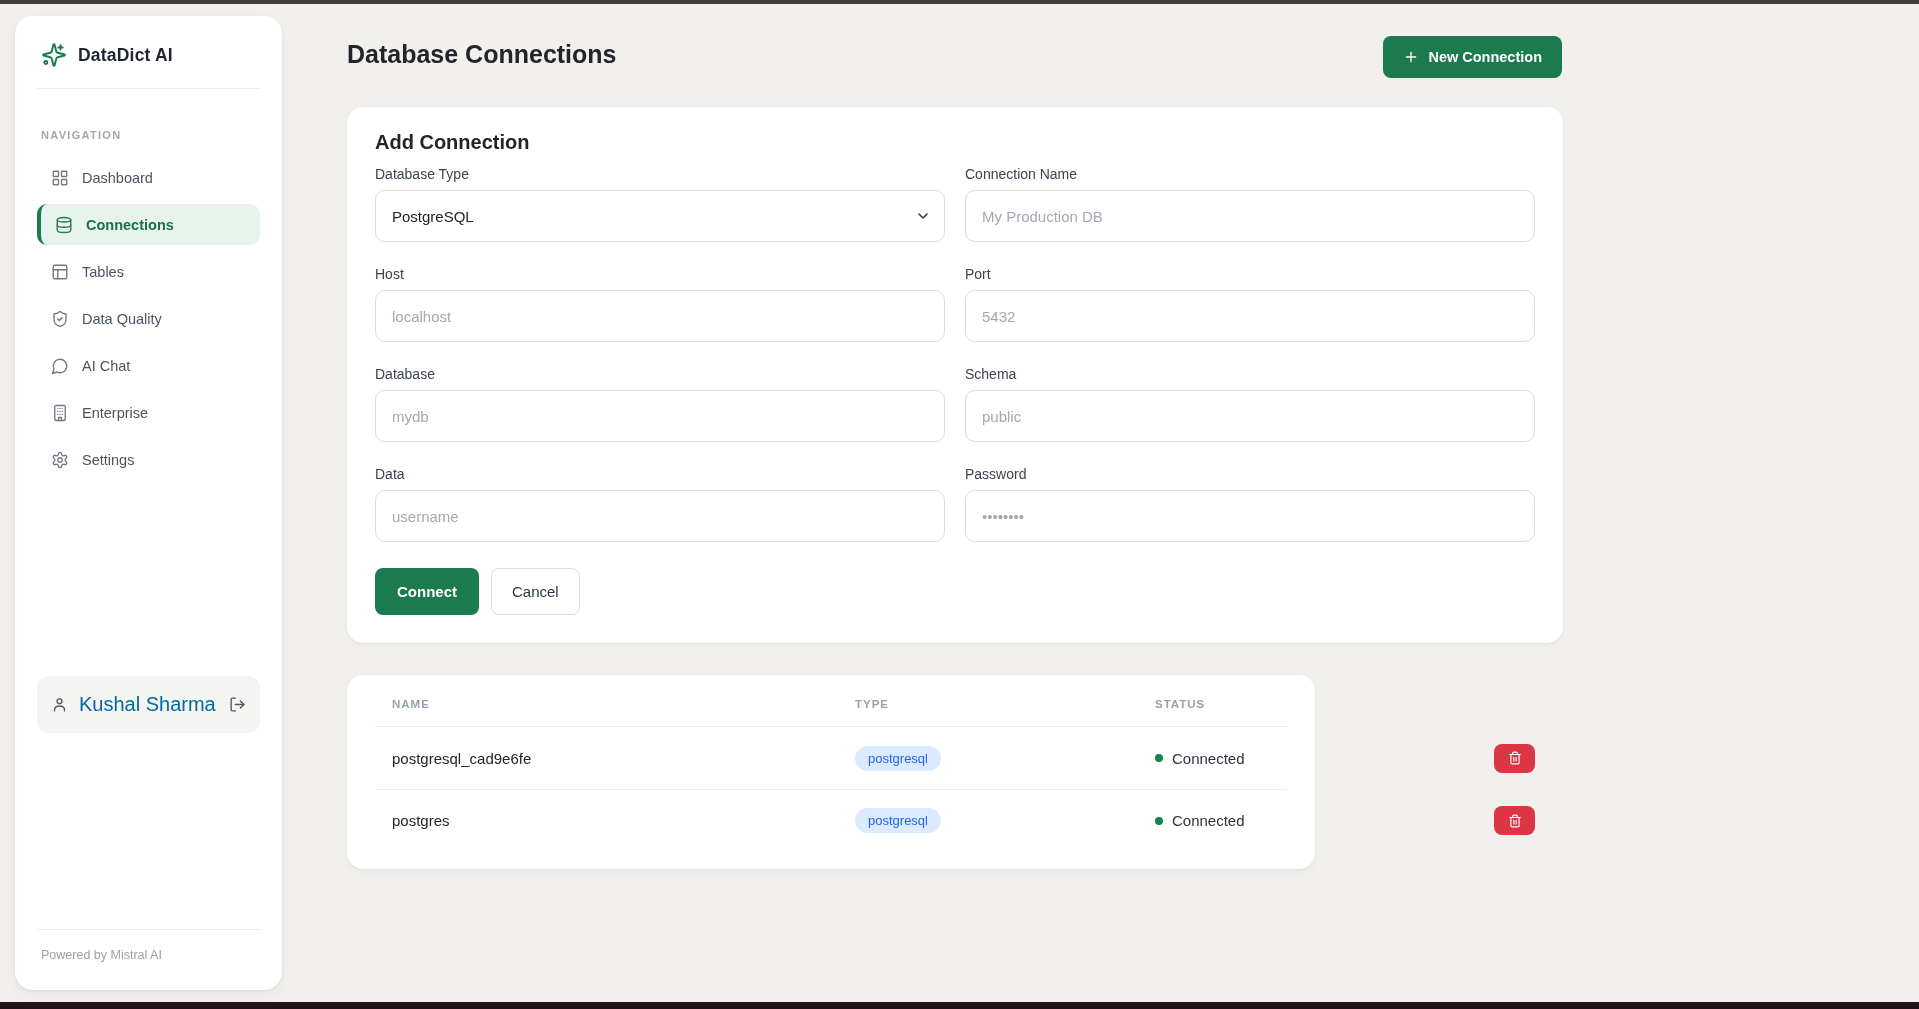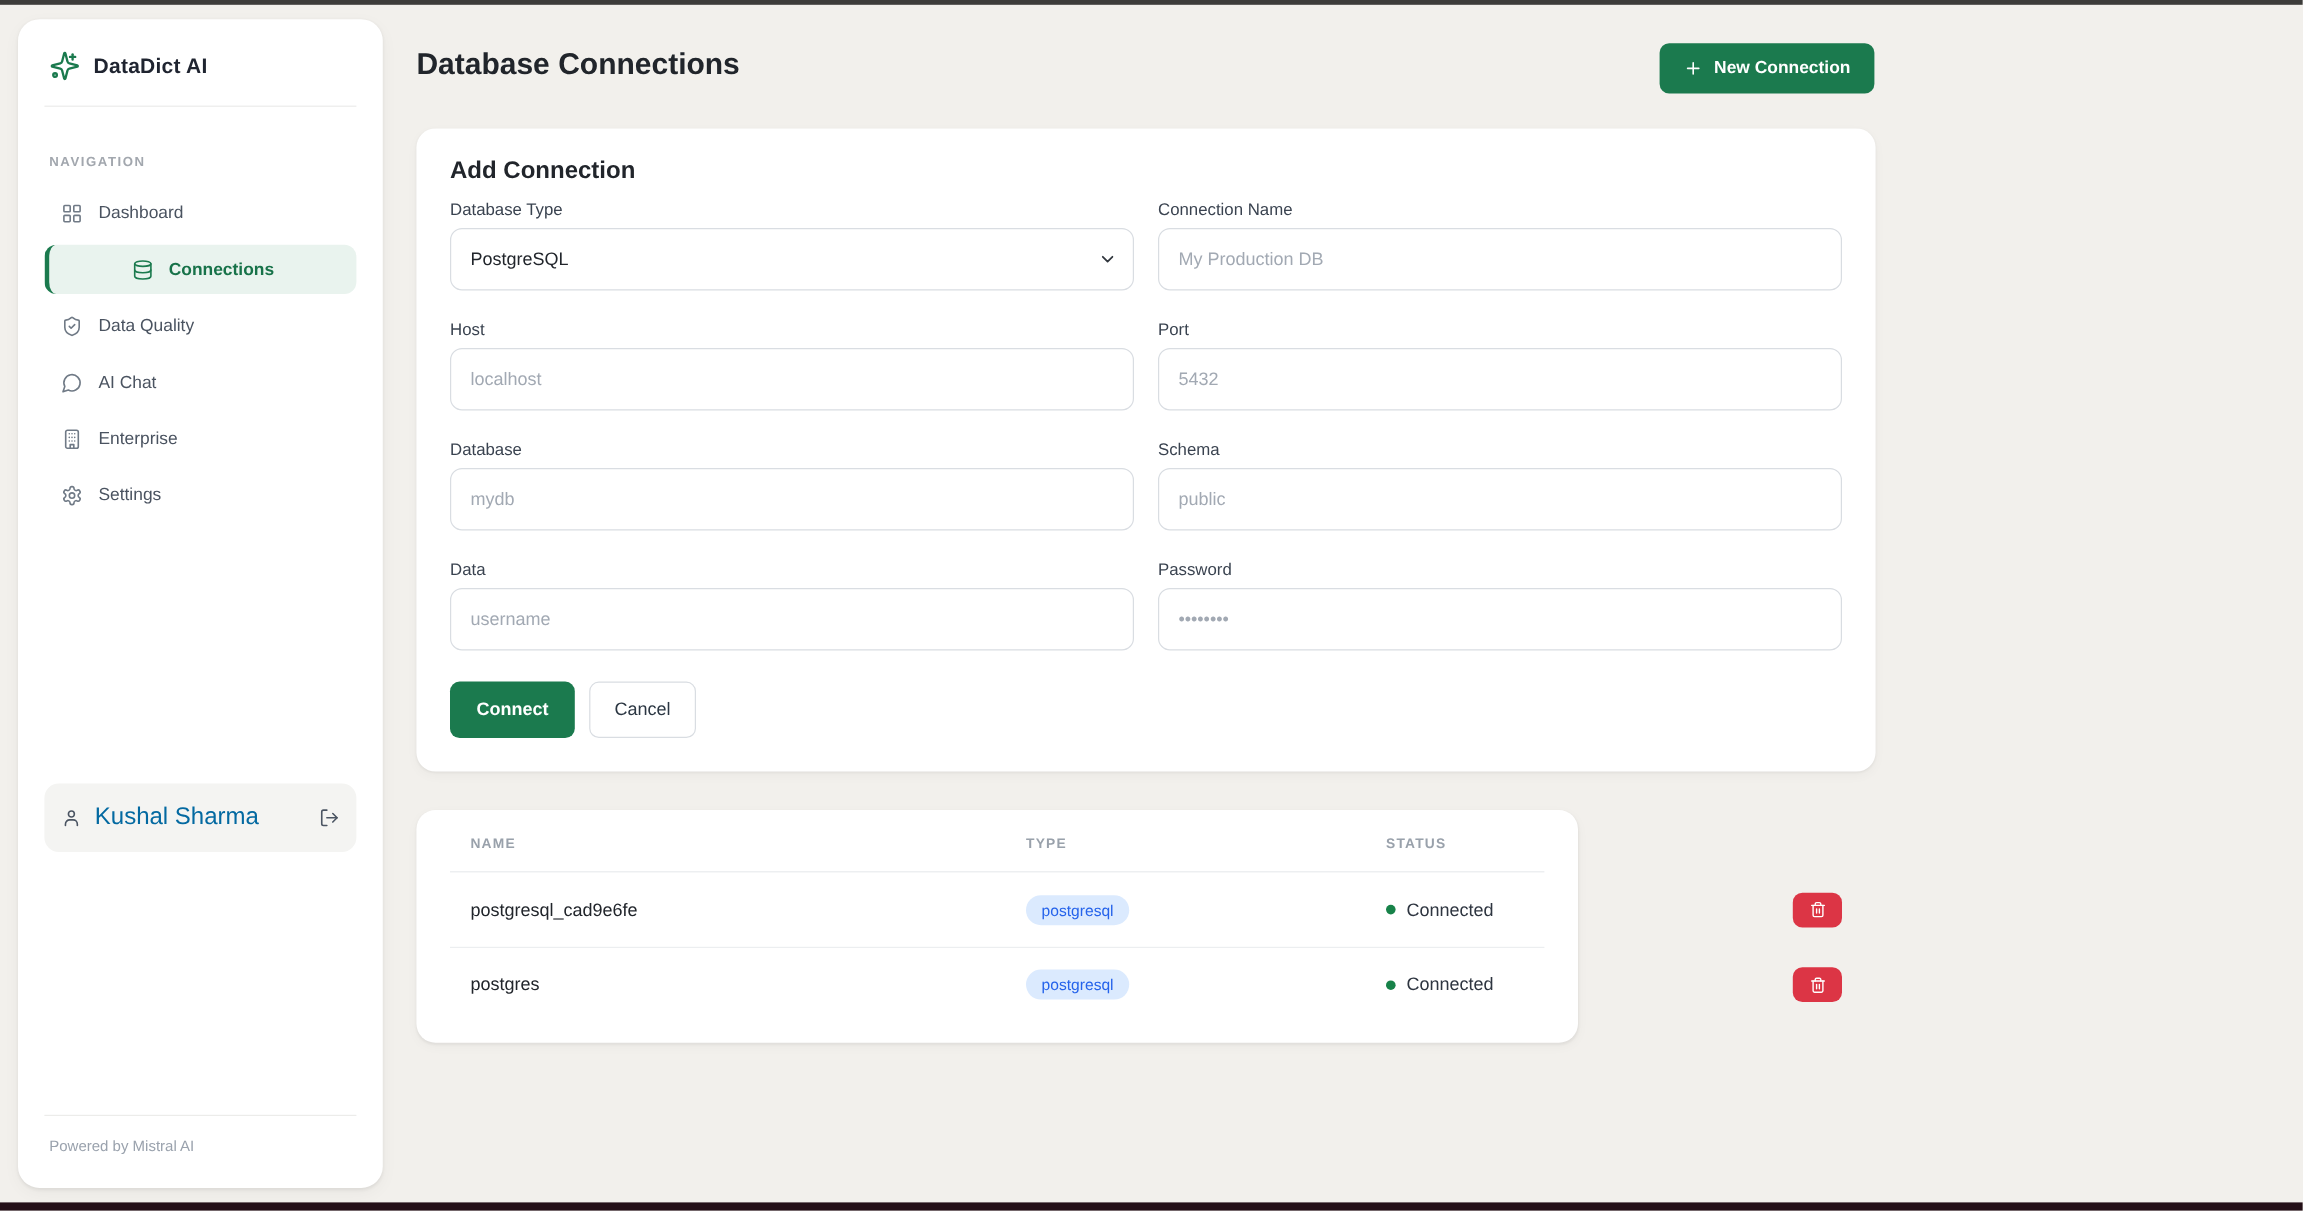--- a/index.html
+++ b/index.html
@@ -6,21 +6,21 @@
   html,body { width:1919px; height:1009px; overflow:hidden; }
   body {
     font-family:"Liberation Sans","DejaVu Sans",sans-serif;
     background:#f2f0ec; color:#21252b; position:relative;
   }
   .edge-top { position:absolute; top:0; left:0; width:100%; height:4px; background:#3d3c3a; z-index:50; }
   .edge-bottom { position:absolute; bottom:0; left:0; width:100%; height:7px; background:#241018; z-index:50; }
 
   
   .sidebar {
-    position:absolute; left:15px; top:16px; width:304px; height:974px;
+    position:absolute; left:15px; top:16px; width:267px; height:974px;
     background:#ffffff; border-radius:18px;
     box-shadow:0 1px 3px rgba(0,0,0,.07), 0 4px 14px rgba(0,0,0,.04);
     display:flex; flex-direction:column; padding:26px 22px 24px 22px;
   }
   .logo-row { display:flex; align-items:center; gap:11px; padding:0 4px; }
   .logo-row svg { width:26px; height:26px; color:#1b7a4e; }
   .logo-text { font-size:17.5px; font-weight:700; color:#1f2430; letter-spacing:.2px; }
   .sidebar-divider { height:1px; background:#ececea; margin-top:20px; }
   .nav-section-label {
     margin:40px 4px 16px 4px; font-size:11px; font-weight:700;
@@ -28,21 +28,21 @@
   }
   .nav-list { display:flex; flex-direction:column; gap:6px; }
   .nav-item {
     display:flex; align-items:center; gap:13px; height:41px;
     padding:0 14px; border-radius:10px; font-size:14.5px; color:#4a5360;
     cursor:pointer;
   }
   .nav-item svg { width:18px; height:18px; color:#707a86; flex:0 0 auto; }
   .nav-item.active {
     background:#e9f3ee; color:#177249; font-weight:600;
-    border-left:4px solid #1b7a4e; justify-content:center;
+    border-left:4px solid #1b7a4e; 
   }
   .nav-item.active svg { color:#1b7a4e; }
   .sidebar-spacer { flex:1; }
   .user-box {
     background:#f4f4f2; border-radius:12px; padding:17px 14px;
     display:flex; align-items:center; gap:11px; font-size:20px; color:#0369a1;
   }
   .user-box svg { width:17px; height:17px; color:#4b5563; }
   .logout-btn { margin-left:auto; display:flex; cursor:pointer; background:none; border:none; }
   .sidebar-footer-divider { height:1px; background:#ececea; margin-top:0; }
@@ -143,20 +143,28 @@
     <div class="nav-item active">
       <svg viewBox="0 0 24 24" fill="none" stroke="currentColor" stroke-width="1.8" stroke-linecap="round" stroke-linejoin="round">
           <ellipse cx="12" cy="5" rx="9" ry="3"></ellipse>
           <path d="M3 5v14a9 3 0 0 0 18 0V5"></path>
           <path d="M3 12a9 3 0 0 0 18 0"></path>
         </svg>
       <span>Connections</span>
     </div>
     <div class="nav-item">
       <svg viewBox="0 0 24 24" fill="none" stroke="currentColor" stroke-width="1.8" stroke-linecap="round" stroke-linejoin="round">
+          <rect x="3" y="3" width="18" height="18" rx="2"></rect>
+          <path d="M3 9h18"></path>
+          <path d="M9 9v12"></path>
+        </svg>
+      <span>Tables</span>
+    </div>
+    <div class="nav-item">
+      <svg viewBox="0 0 24 24" fill="none" stroke="currentColor" stroke-width="1.8" stroke-linecap="round" stroke-linejoin="round">
           <path d="M20 13c0 5-3.5 7.5-7.66 8.95a1 1 0 0 1-.67-.01C7.5 20.5 4 18 4 13V6a1 1 0 0 1 1-1c2 0 4.5-1.2 6.24-2.72a1.17 1.17 0 0 1 1.52 0C14.51 3.81 17 5 19 5a1 1 0 0 1 1 1z"></path>
           <path d="m9 12 2 2 4-4"></path>
         </svg>
       <span>Data Quality</span>
     </div>
     <div class="nav-item">
       <svg viewBox="0 0 24 24" fill="none" stroke="currentColor" stroke-width="1.8" stroke-linecap="round" stroke-linejoin="round">
           <path d="M7.9 20A9 9 0 1 0 4 16.1L2 22Z"></path>
         </svg>
       <span>AI Chat</span>

